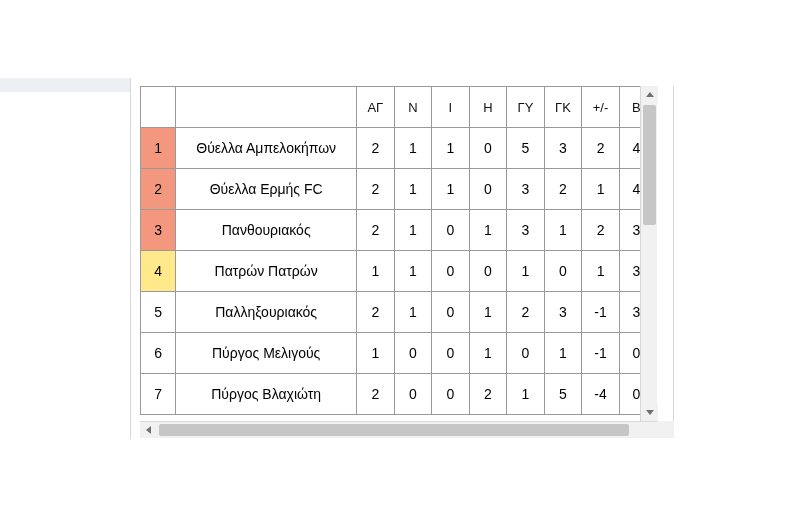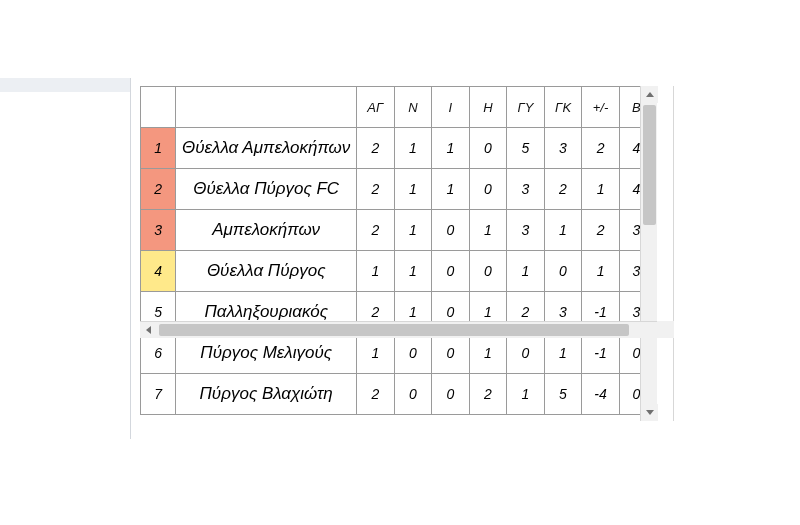--- a/index.html
+++ b/index.html
@@ -33,24 +33,23 @@
     background: #ffffff;
     border-right: 1px solid #d3d7dd;
   }
 
   
   #table-widget {
     position: absolute;
     left: 140px;
     top: 86px;
     width: 534px;
-    height: 252px;
+    height: 352px;
     background: #ffffff;
     box-sizing: border-box;
-    font-style: italic;
   }
 
   #table-scroll-area {
     position: absolute;
     left: 0;
     top: 0;
     width: 515px;
     height: 335px;
     overflow: hidden;
   }
@@ -85,21 +84,21 @@
     color: #111;
   }
   thead td.head-blank { border-left: 1px solid #9a9a9a; }
 
   td.rank {
     font-weight: bold;
     font-size: 14px;
   }
   td.team {
     font-weight: bold;
-    font-size: 17px;
+    font-size: 14px;
     text-align: center;
     padding: 0 6px;
   }
   td.stat {
     font-size: 14px;
   }
   td.pts {
     font-weight: bold;
     font-size: 14px;
   }
@@ -239,45 +238,45 @@
             <td class="stat">1</td>
             <td class="stat">1</td>
             <td class="stat">0</td>
             <td class="stat">5</td>
             <td class="stat">3</td>
             <td class="stat">2</td>
             <td class="pts">4</td>
           </tr>
           <tr>
             <td class="rank" style="background: rgb(244, 151, 127);">2</td>
-            <td class="team">Θύελλα Πύργος FC</td>
+            <td class="team">Θύελλα Ερμής FC</td>
             <td class="stat">2</td>
             <td class="stat">1</td>
             <td class="stat">1</td>
             <td class="stat">0</td>
             <td class="stat">3</td>
             <td class="stat">2</td>
             <td class="stat">1</td>
             <td class="pts">4</td>
           </tr>
           <tr>
             <td class="rank" style="background: rgb(244, 151, 127);">3</td>
-            <td class="team">Αμπελοκήπων</td>
+            <td class="team">Πανθουριακός</td>
             <td class="stat">2</td>
             <td class="stat">1</td>
             <td class="stat">0</td>
             <td class="stat">1</td>
             <td class="stat">3</td>
             <td class="stat">1</td>
             <td class="stat">2</td>
             <td class="pts">3</td>
           </tr>
           <tr>
             <td class="rank" style="background: rgb(255, 233, 138);">4</td>
-            <td class="team">Θύελλα Πύργος</td>
+            <td class="team">Πατρών Πατρών</td>
             <td class="stat">1</td>
             <td class="stat">1</td>
             <td class="stat">0</td>
             <td class="stat">0</td>
             <td class="stat">1</td>
             <td class="stat">0</td>
             <td class="stat">1</td>
             <td class="pts">3</td>
           </tr>
           <tr>

